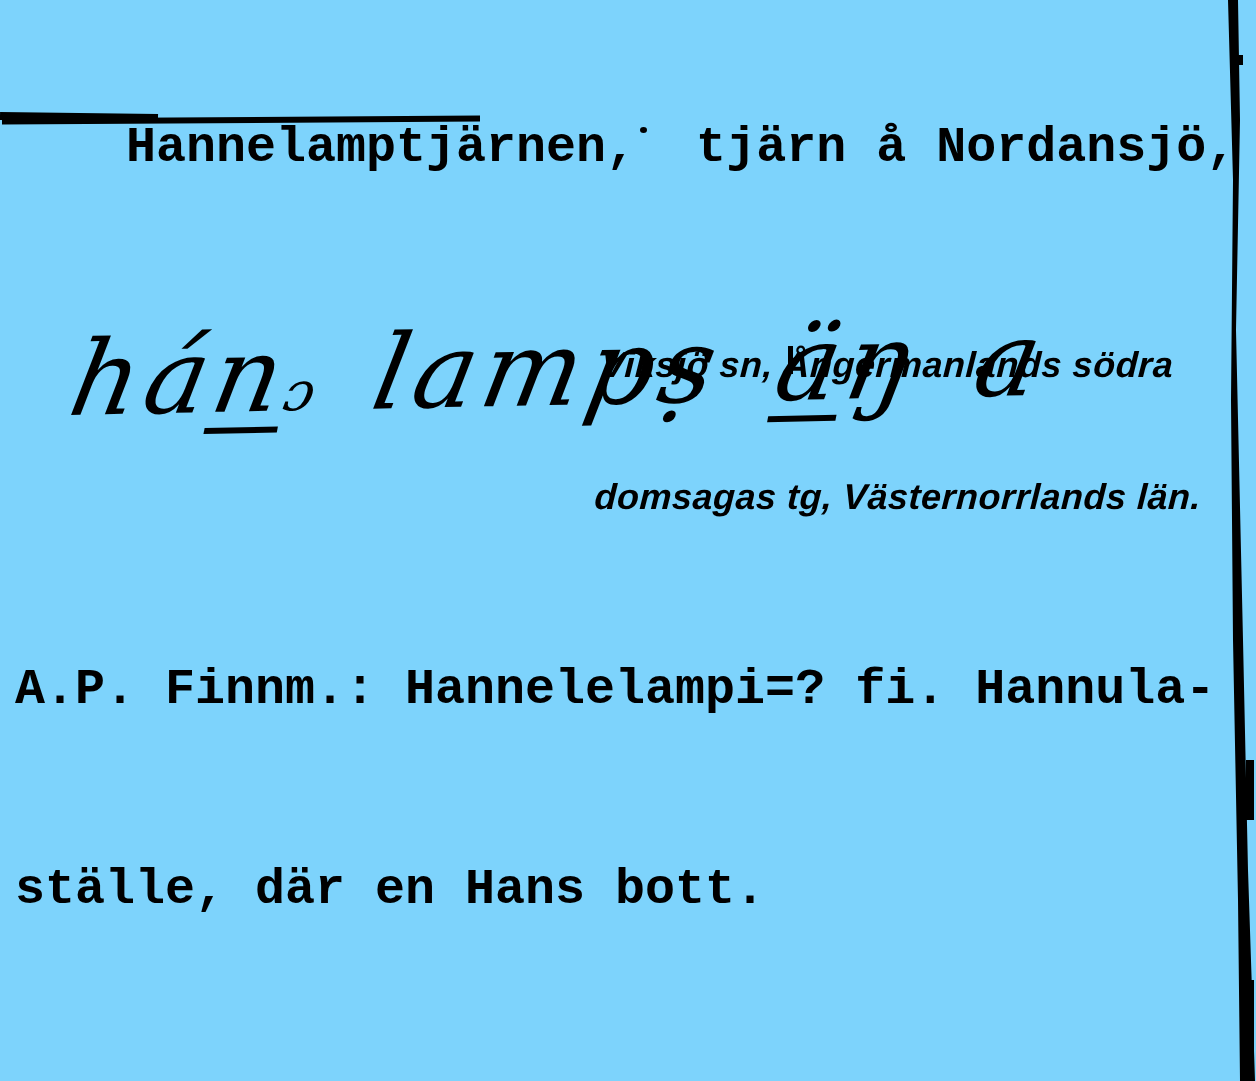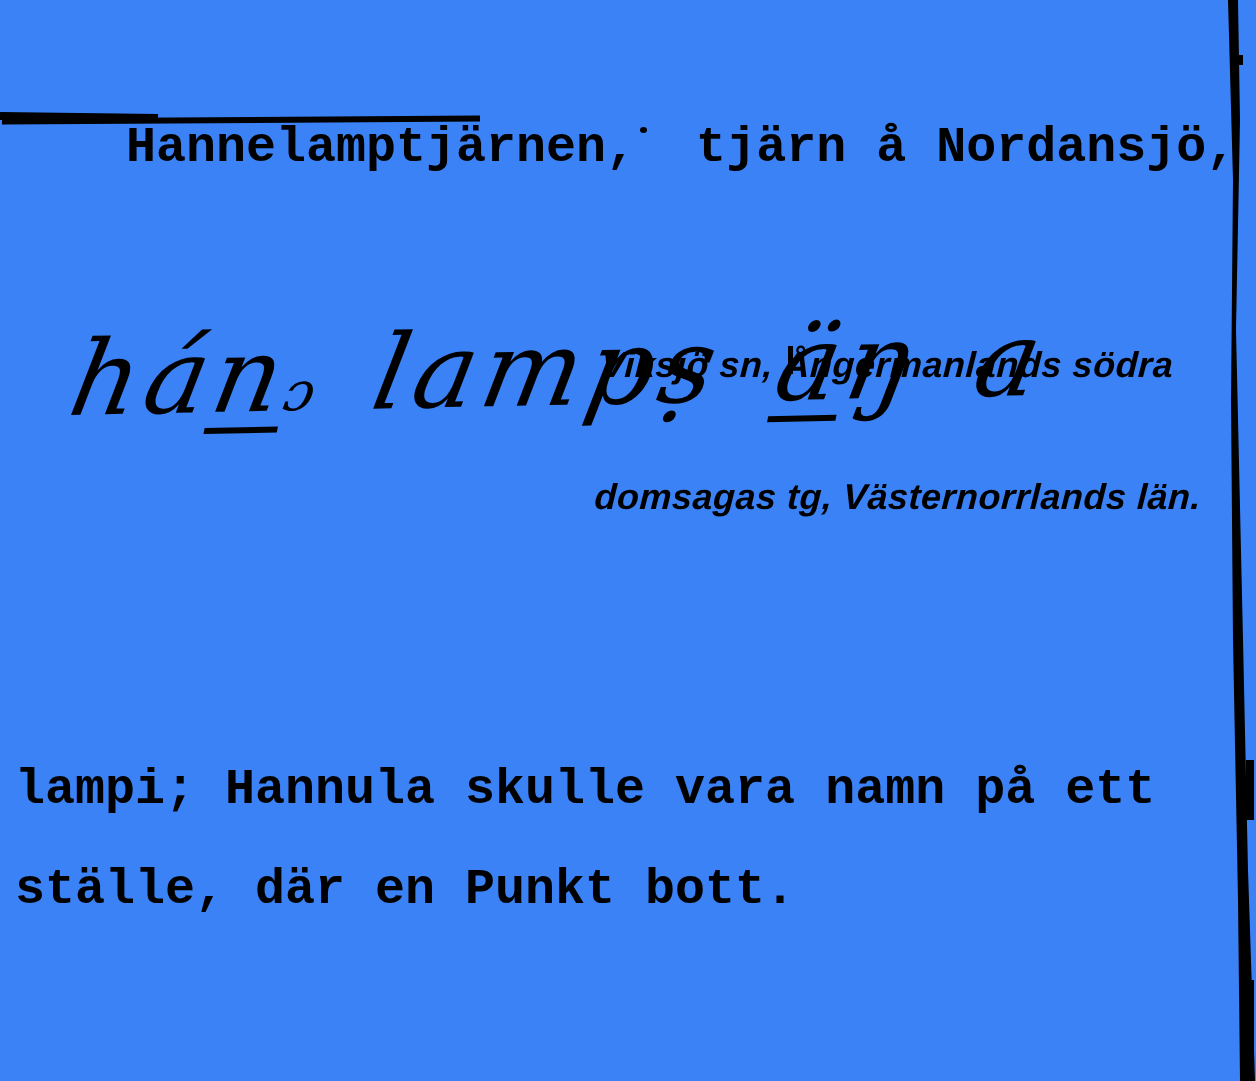--- a/index.html
+++ b/index.html
@@ -1,19 +1,19 @@
 <!DOCTYPE html>
 <html><head>
 <meta charset="utf-8">
 <style>
   html,body{margin:0;padding:0;background:#fff;}
   .card{
     position:relative;
     width:1256px;height:1081px;
-    background:#3b82f6;color:#000;
+    background:#7dd3fc;color:#000;
     overflow:hidden;
     font-family:"Liberation Sans", sans-serif;
   }
   
   .tw{
     position:absolute;
     font-family:"Liberation Mono","DejaVu Sans Mono",monospace;
     font-size:50px;font-weight:700;line-height:60px;
     white-space:pre;letter-spacing:0;
     color:#000;
@@ -83,22 +83,22 @@
   <div class="noise-dot"></div>
 
   <div class="stamp">
     <div>Viksjö sn, Ångermanlands södra</div>
     <div>domsagas tg, Västernorrlands län.</div>
   </div>
   <div class="insert-tick"></div>
 
   <div class="hw"><span>há</span><span class="uline">n</span><span class="schwa">ɔ</span><span> lamp</span><span>ṣ</span><span> </span><span class="uline">ä</span><span>ŋ</span><span> a</span></div>
 
-  <div class="tw line-lampi">lampi; Hannula skulle vara namn på ett</div>
-  <div class="tw line-stalle">ställe, där en Punkt bott.</div>
+  <div class="tw line-ap">A.P. Finnm.: Hannelelampi=? fi. Hannula-</div>
+  <div class="tw line-stalle">ställe, där en Hans bott.</div>
 
 
   <svg class="scan-edge" viewBox="0 0 1256 1081" xmlns="http://www.w3.org/2000/svg">
     <polygon points="1228,0 1238,0 1240,120 1236,330 1243,640 1248,870 1255,1081 1240,1081 1238,900 1233,640 1231,400 1233,180" fill="#000"></polygon>
     <rect x="1237" y="55" width="6" height="10" fill="#000"></rect>
     <rect x="1246" y="760" width="8" height="60" fill="#000"></rect>
     <rect x="1244" y="980" width="10" height="101" fill="#000"></rect>
   </svg>
 
 </div>

